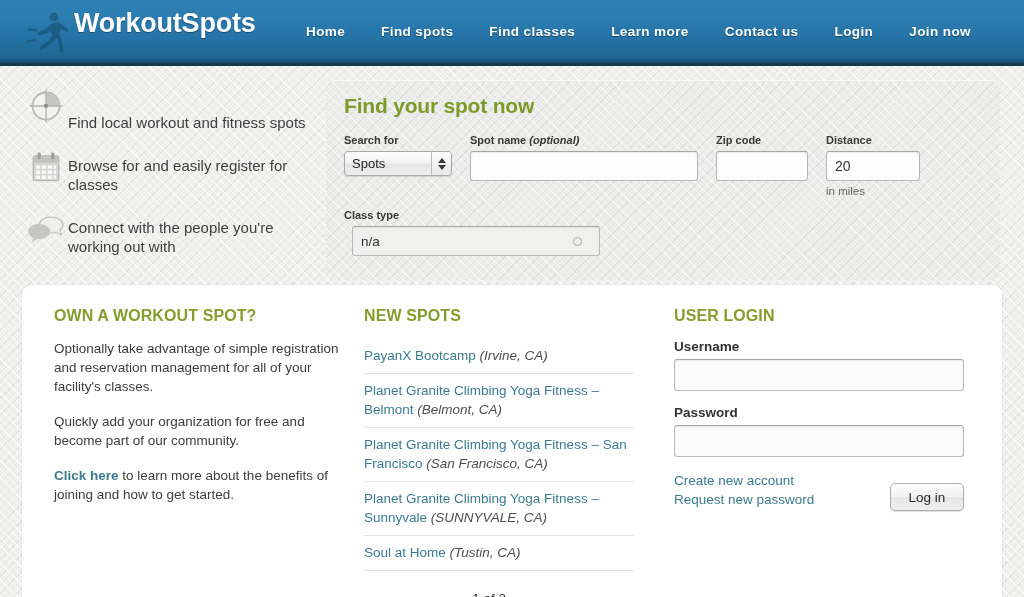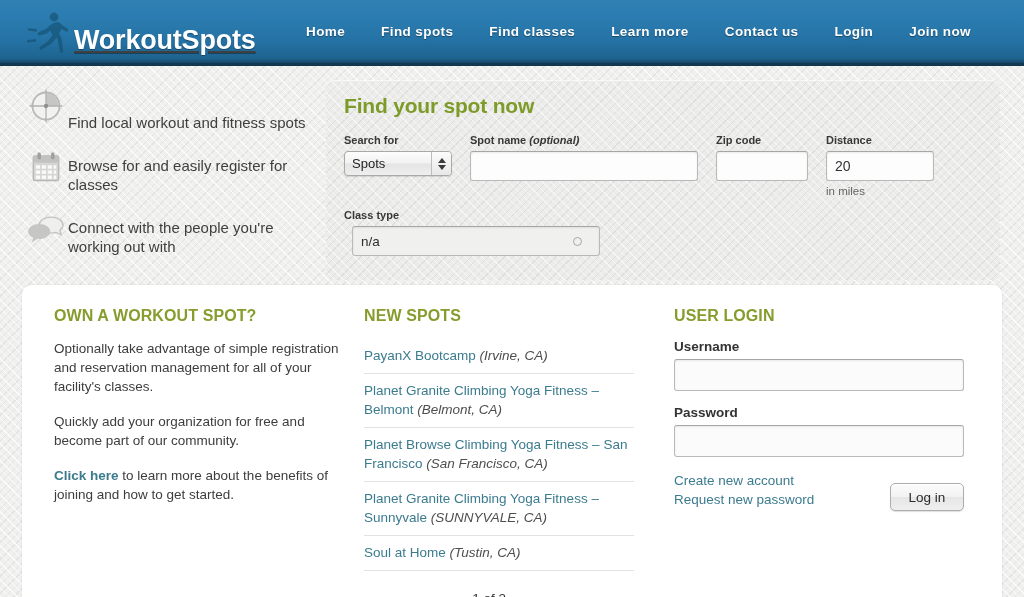--- a/index.html
+++ b/index.html
@@ -30,24 +30,23 @@
     position: relative;
   }
   .header::after{
     content:"";
     position:absolute; left:0; right:0; bottom:-3px; height:3px;
     background:#123850;
   }
 
   .brand {
     display: flex;
-    align-items: flex-end;
+    align-items: flex-start;
     margin-left: 24px;
     width: 230px;
-    text-decoration: underline;
   }
   .runner-icon {
     width: 48px;
     height: 48px;
     flex: 0 0 48px;
     opacity: .62;
   }
   .brand-name {
     font-size: 27px;
     font-weight: bold;
@@ -185,21 +184,21 @@
     align-items: center; justify-content: center;
     gap: 2px;
     pointer-events: none;
   }
   .ar-up, .ar-dn { width: 0; height: 0; border-left: 4px solid transparent; border-right: 4px solid transparent; }
   .ar-up { border-bottom: 5px solid #3a3a3a; }
   .ar-dn { border-top: 5px solid #3a3a3a; }
 
   .spot-name-input { width: 228px; }
   .zip-input { width: 92px; }
-  .distance-input { width: 108px; }
+  .distance-input { width: 94px; }
   .hint { font-size: 11.5px; color: #666; margin-top: 4px; }
 
   .row2 { display: flex; align-items: flex-end; margin-top: 12px; }
   .classtype-wrap { position: relative; width: 248px; padding-left: 8px; }
   .classtype-input {
     width: 248px;
     background: #f0f0ef;
     color: #2f2f2f;
     font-size: 13.5px;
   }
@@ -445,21 +444,21 @@
 
     <div class="spot-item">
       <span>PayanX Bootcamp</span>
       <span class="spot-city">(Irvine, CA)</span>
     </div>
     <div class="spot-item">
       <span>Planet Granite Climbing Yoga Fitness – Belmont</span>
       <span class="spot-city">(Belmont, CA)</span>
     </div>
     <div class="spot-item">
-      <span>Planet Browse Climbing Yoga Fitness – San Francisco</span>
+      <span>Planet Granite Climbing Yoga Fitness – San Francisco</span>
       <span class="spot-city">(San Francisco, CA)</span>
     </div>
     <div class="spot-item">
       <span>Planet Granite Climbing Yoga Fitness – Sunnyvale</span>
       <span class="spot-city">(SUNNYVALE, CA)</span>
     </div>
     <div class="spot-item">
       <span>Soul at Home</span>
       <span class="spot-city">(Tustin, CA)</span>
     </div>

